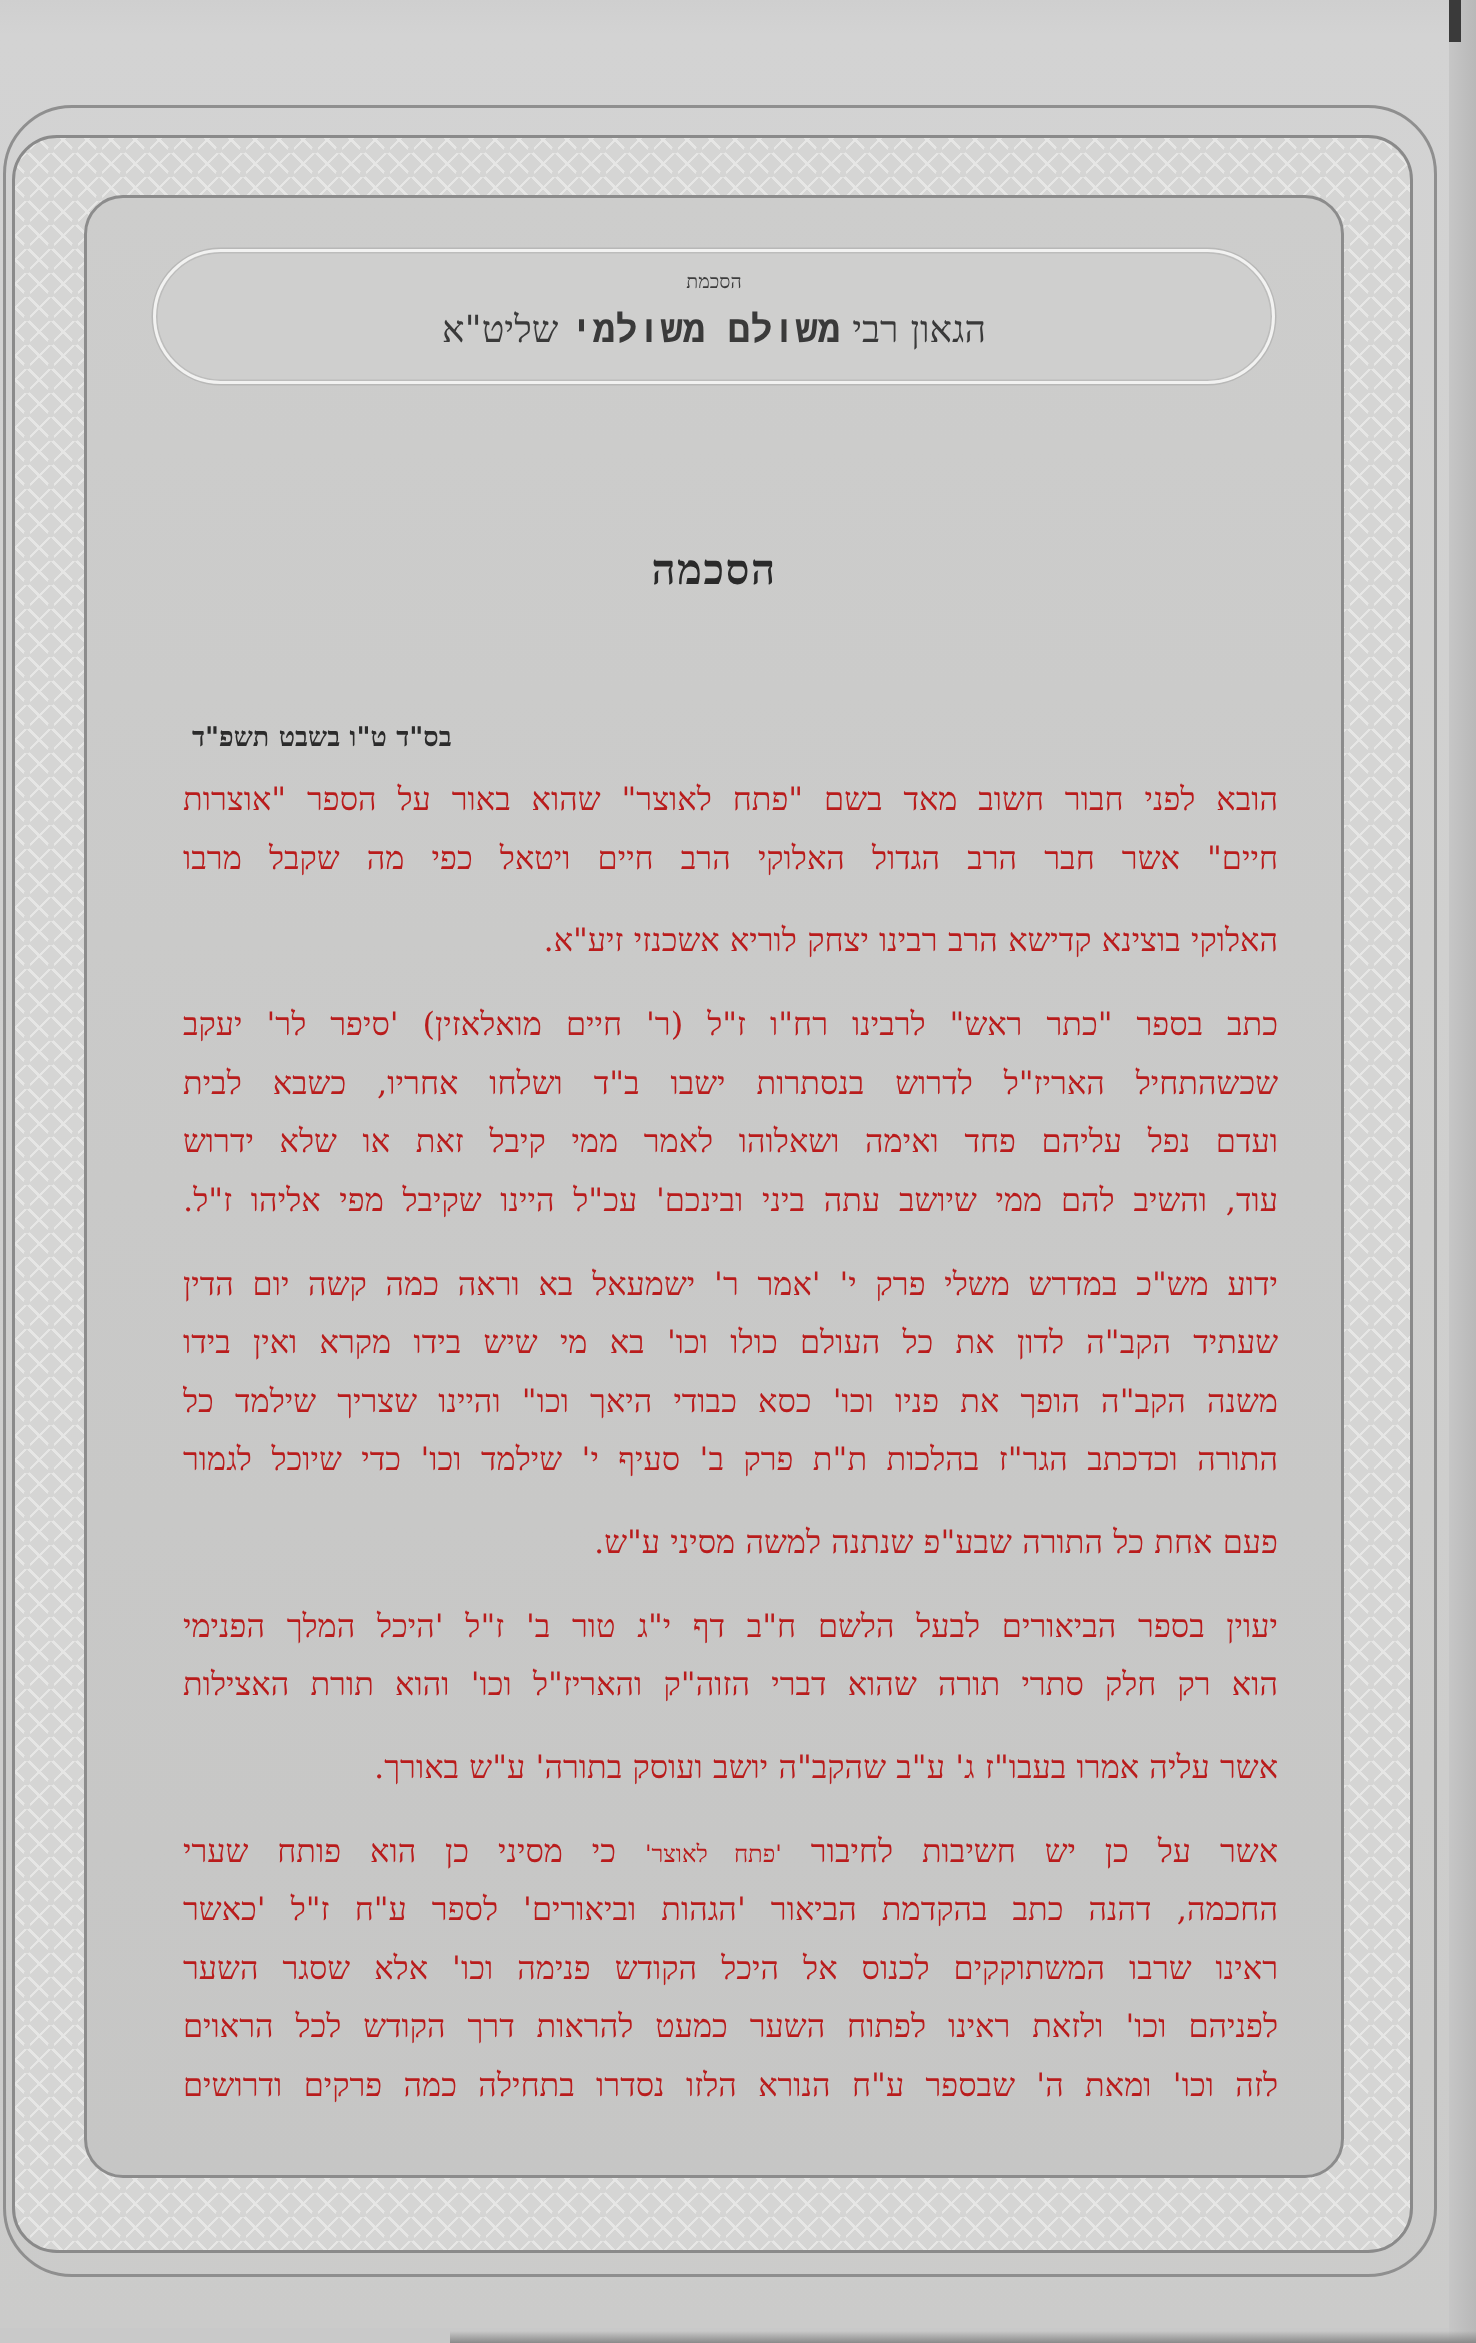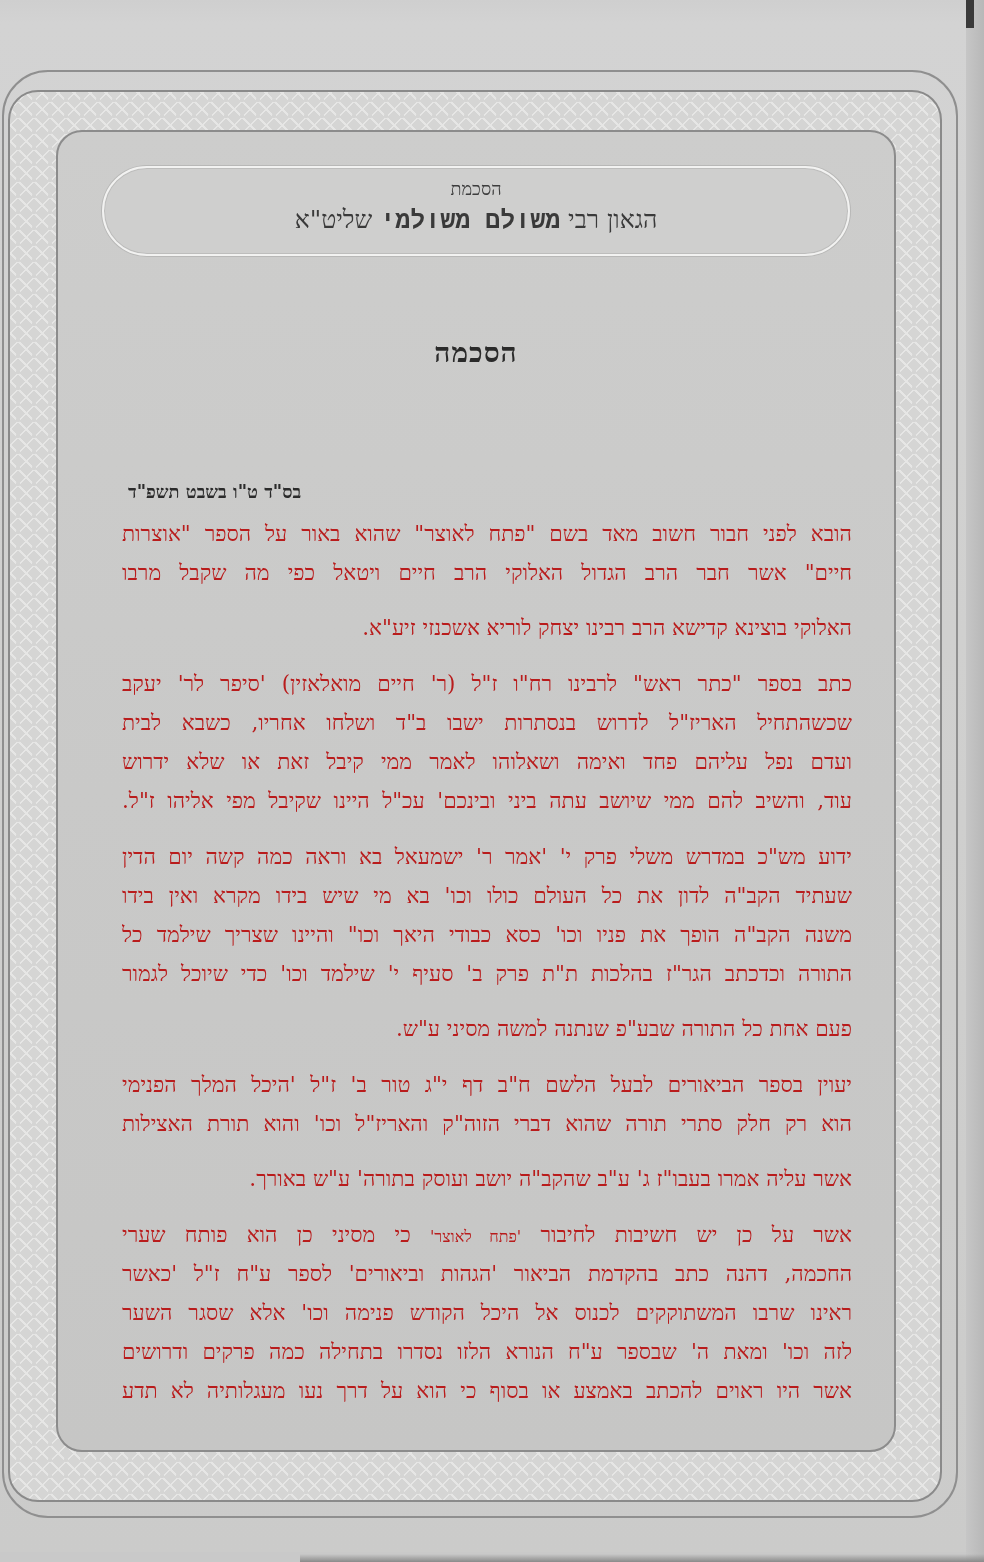--- a/index.html
+++ b/index.html
@@ -109,41 +109,41 @@
       background: #cfcfce;
       box-sizing: border-box;
       text-align: center;
       direction: rtl;
       color: #3c3c3c;
     }
     .header-line1 {
       position: absolute;
       left: 0; right: 0;
       top: 8px;
-      font-size: 18px;
+      font-size: 13px;
       line-height: 26px;
       color: #3d3d3d;
     }
     .header-line2 {
       position: absolute;
       left: 0; right: 0;
       top: 34px;
       font-size: 25px;
       line-height: 36px;
       color: #3a3a3a;
     }
     .header-line2 .name-bold {
       font-weight: bold;
       font-family: Liberation Mono, monospace;
     }
     .doc-title {
       position: absolute;
       left: 56px;
       width: 840px;
-      top: 336px;
+      top: 363px;
       text-align: center;
       direction: rtl;
       font-size: 28px;
       font-weight: bold;
       color: #2a2a2a;
       letter-spacing: 1px;
     }
     .date-line {
       position: absolute;
       left: 128px;
@@ -227,16 +227,16 @@
   </div>
   <div class="para">
     <span class="line">יעוין בספר הביאורים לבעל הלשם ח"ב דף י"ג טור ב' ז"ל 'היכל המלך הפנימי</span>
     <span class="line">הוא רק חלק סתרי תורה שהוא דברי הזוה"ק והאריז"ל וכו' והוא תורת האצילות</span>
     <span class="line last">אשר עליה אמרו בעבו"ז ג' ע"ב שהקב"ה יושב ועוסק בתורה' ע"ש באורך.</span>
   </div>
   <div class="para">
     <span class="line"><span>אשר על כן יש חשיבות לחיבור </span><span class="b">'פתח לאוצר'</span><span> כי מסיני כן הוא פותח שערי</span></span>
     <span class="line">החכמה, דהנה כתב בהקדמת הביאור 'הגהות וביאורים' לספר ע"ח ז"ל 'כאשר</span>
     <span class="line">ראינו שרבו המשתוקקים לכנוס אל היכל הקודש פנימה וכו' אלא שסגר השער</span>
+    <span class="line">לפניהם וכו' ולזאת ראינו לפתוח השער כמעט להראות דרך הקודש לכל הראוים</span>
     <span class="line">לזה וכו' ומאת ה' שבספר ע"ח הנורא הלזו נסדרו בתחילה כמה פרקים ודרושים</span>
-    <span class="line">אשר היו ראוים להכתב באמצע או בסוף כי הוא על דרך נעו מעגלותיה לא תדע</span>
   </div>
 </div>
 
 </body></html>

